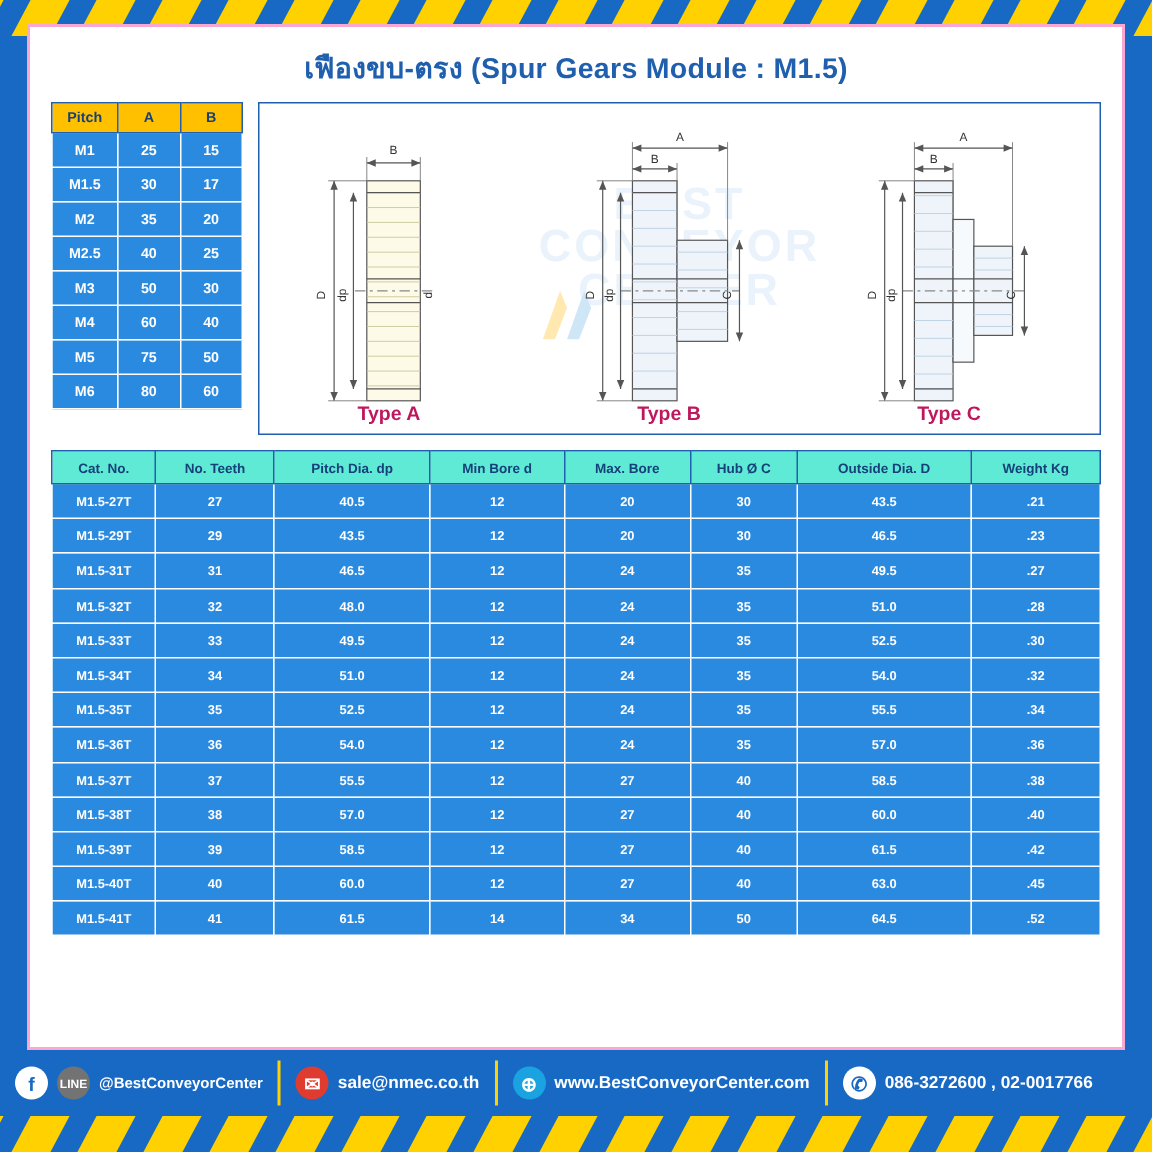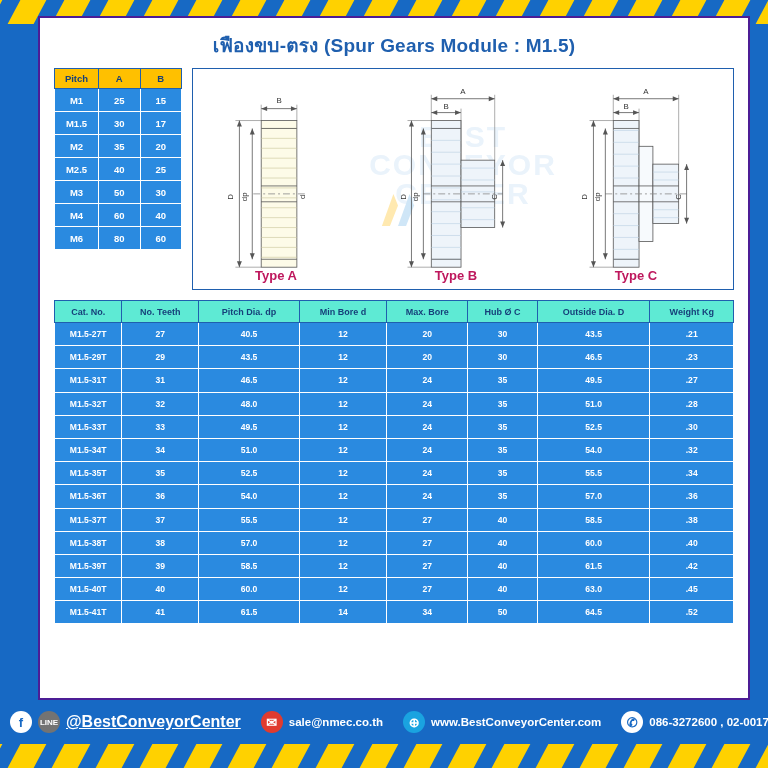--- a/index.html
+++ b/index.html
@@ -24,22 +24,21 @@
   .chevron-band.bottom { bottom:0; }
   .chev {
     position:absolute; top:-8px; width:26px; height:40px;
     background:#ffd100;
     transform: skewX(-28deg);
   }
   .page {
     position:absolute;
     left:18px; top:16px; right:18px; bottom:68px;
     background:#ffffff;
-    border:2px solid #4c1d95;
-    margin-left:20px;
+    border:2px solid #f9a8d4;
   }
   
   .title {
     text-align:center;
     font-size:19px;
     font-weight:bold;
     color:#1f5fae;
     padding:12px 0 8px 0;
     letter-spacing:.2px;
   }
@@ -162,21 +161,21 @@
     width:22px;height:22px;border-radius:50%;
     background:#ffffff;color:#1769c4;
     display:flex;align-items:center;justify-content:center;
     font-size:13px; font-weight:bold;
     flex:0 0 auto;
   }
   .circ.red { background:#e03b2f; color:#fff; }
   .circ.green { background:#737373; color:#fff; font-size:8px; }
   .circ.blue2 { background:#1aa3e0; color:#fff; }
   .ftext { white-space:nowrap; }
-  .fb { font-size:16px;text-decoration:underline; }
+  .fb { font-size:10px; }
 </style>
 </head>
 <body>
 
 <div class="frame">
 
   <div class="chevron-band top" id="chevTop">
       <div class="chev" style="left: -30px;"></div>
       <div class="chev" style="left: 14px;"></div>
       <div class="chev" style="left: 58px;"></div>
@@ -256,20 +255,25 @@
           </tr>
           <tr>
             <td class="first">M3</td>
             <td>50</td>
             <td>30</td>
           </tr>
           <tr>
             <td class="first">M4</td>
             <td>60</td>
             <td>40</td>
+          </tr>
+          <tr>
+            <td class="first">M5</td>
+            <td>75</td>
+            <td>50</td>
           </tr>
           <tr>
             <td class="first">M6</td>
             <td>80</td>
             <td>60</td>
           </tr>
         </tbody>
       </table>
 
       <div class="drawings">

